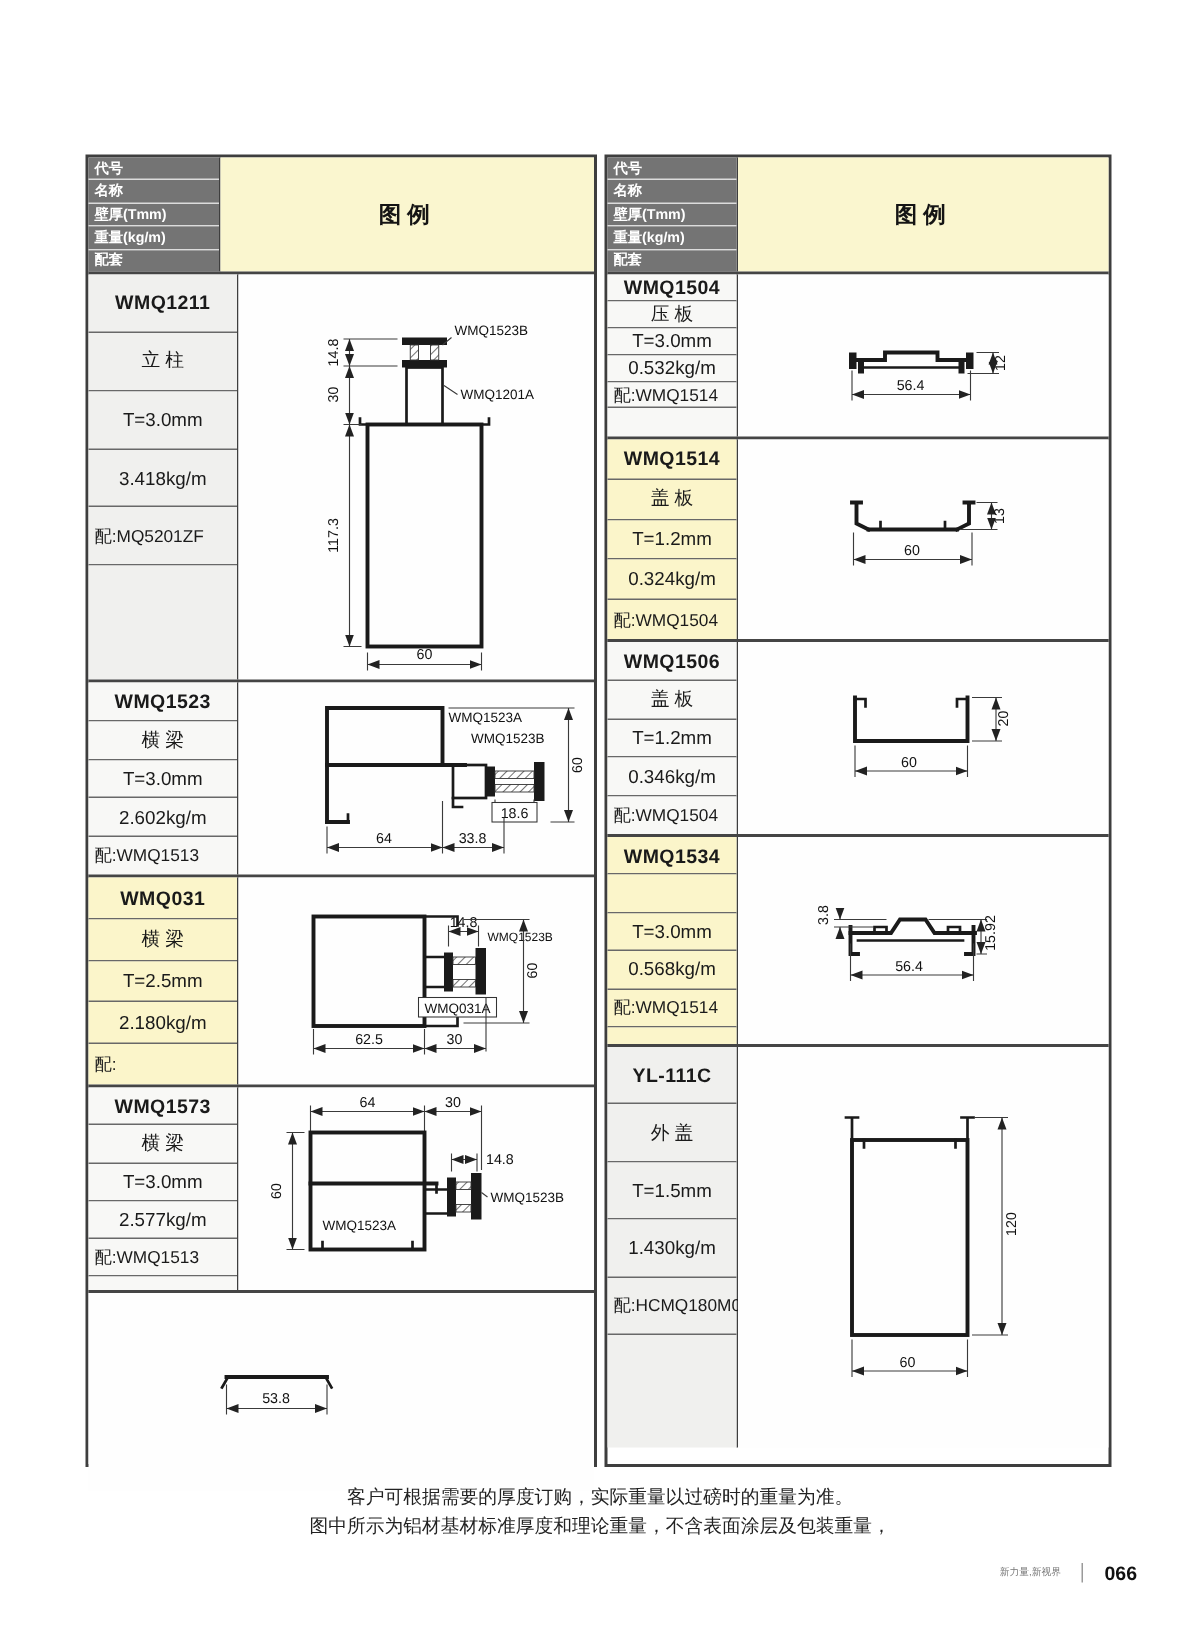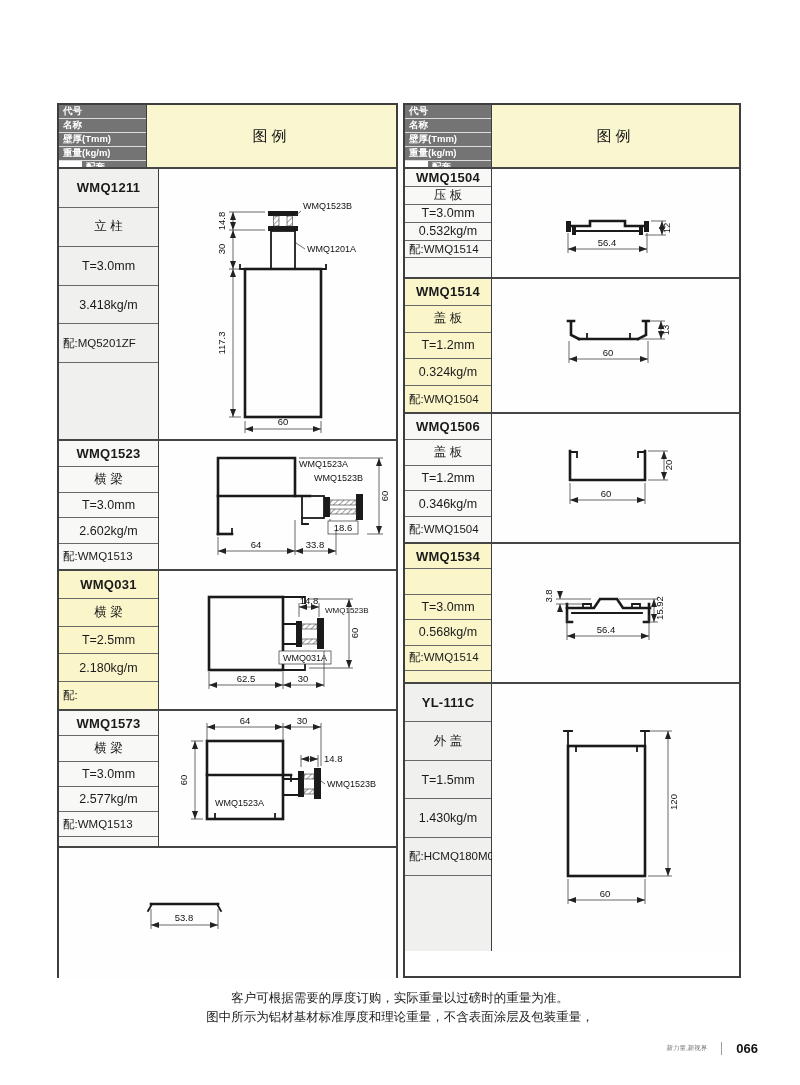--- a/index.html
+++ b/index.html
@@ -2,28 +2,28 @@
 <html><head>
 <meta charset="utf-8">
 <style>
   html,body{margin:0;padding:0;}
   body{width:800px;height:1085px;background:#ffffff;position:relative;
        font-family:"Liberation Sans",sans-serif;color:#1a1a1a;}
   .tbl{position:absolute;top:103px;height:875px;box-sizing:border-box;
        border:2px solid #3e3e3e;display:flex;flex-direction:column;background:#fff;}
   .tbl-l{left:57px;width:341px;}
   .tbl-r{left:403px;width:338px;}
-  .hdr{display:flex;height:62px;flex:0 0 auto;}
+  .hdr{display:flex;height:76px;flex:0 0 auto;}
   .hlabels{width:88px;display:flex;flex-direction:column;border-right:1px solid #3e3e3e;box-sizing:border-box;}
   .tbl-r .hlabels{width:87px;}
   .hcell{flex:1;background:#747474;color:#fff;font-size:9.5px;font-weight:bold;
          display:flex;align-items:center;padding-left:4px;border-bottom:1px solid #dcdcdc;box-sizing:border-box;}
-  .hcell:last-child{border-bottom:none;margin-left:23px;}
+  .hcell:last-child{border-bottom:none;}
   .legend{flex:1;background:#faf6cf;display:flex;align-items:center;justify-content:center;
-          font-weight:normal;font-size:15px;letter-spacing:4px;color:#141414;}
+          font-weight:bold;font-size:15px;letter-spacing:4px;color:#141414;}
   .block{display:flex;border-top:2px solid #454545;box-sizing:border-box;flex:0 0 auto;}
   .labels{width:100px;display:flex;flex-direction:column;border-right:1px solid #3e3e3e;box-sizing:border-box;}
   .tbl-r .labels{width:87px;}
   .cell{display:flex;align-items:center;justify-content:center;font-size:12.5px;
         border-bottom:1px solid #686868;box-sizing:border-box;flex:1;}
   .labels .cell:last-child{border-bottom:none;}
   .cell.code{font-weight:bold;font-size:13px;letter-spacing:.3px;}
   .cell.match{justify-content:flex-start;padding-left:4px;font-size:11.5px;}
   .tone-gray .cell{background:#f0f0ee;}
   .tone-white .cell{background:#f8f8f6;}

